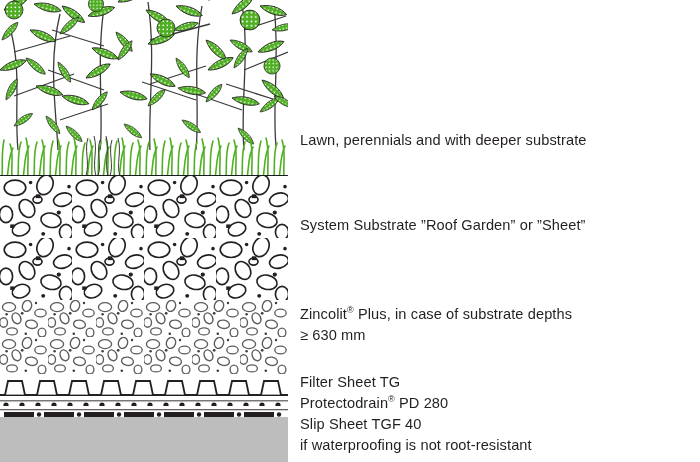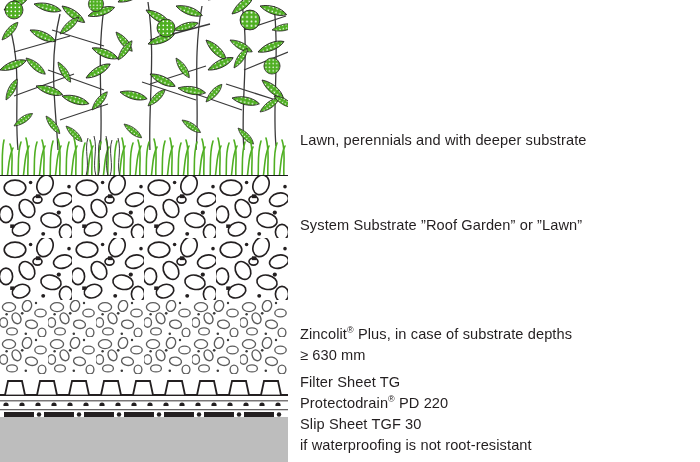--- a/index.html
+++ b/index.html
@@ -37,21 +37,21 @@
   
   #labels{position:absolute;left:300px;top:0;width:400px;height:380px;color:#231f20;}
   .lblock{position:absolute;left:0;width:398px;}
   .lblock .ln{
     font-size:14.6px;line-height:21px;white-space:nowrap;
     letter-spacing:.1px;font-weight:400;
   }
   .reg{font-size:9px;vertical-align:super;line-height:0;}
   #b1{top:130px;}
   #b2{top:215px;}
-  #b3{top:324px;}
+  #b3{top:304px;}
   #b4{top:352px;margin-top:20px;}
 </style>
 </head>
 <body>
 
 <div id="root">
 
   <div id="illus">
 
     <div class="band" id="veg">
@@ -352,29 +352,29 @@
     <div class="band" id="slab"></div>
   </div>
 
   <div id="labels">
 
     <div class="lblock" id="b1">
       <div class="ln">Lawn, perennials and with deeper substrate</div>
     </div>
 
     <div class="lblock" id="b2">
-      <div class="ln">System Substrate ”Roof Garden” or ”Lawn”</div>
+      <div class="ln">System Substrate ”Roof Garden” or ”Sheet”</div>
     </div>
 
     <div class="lblock" id="b3">
       <div class="ln"><span>Zincolit</span><span class="reg">®</span><span> Plus, in case of substrate depths</span></div>
       <div class="ln">≥ 630 mm</div>
     </div>
 
     <div class="lblock" id="b4">
       <div class="ln">Filter Sheet TG</div>
-      <div class="ln"><span>Protectodrain</span><span class="reg">®</span><span> PD 220</span></div>
-      <div class="ln">Slip Sheet TGF 30</div>
+      <div class="ln"><span>Protectodrain</span><span class="reg">®</span><span> PD 280</span></div>
+      <div class="ln">Slip Sheet TGF 40</div>
       <div class="ln">if waterproofing is not root-resistant</div>
     </div>
 
   </div>
 </div>
 
 </body></html>

